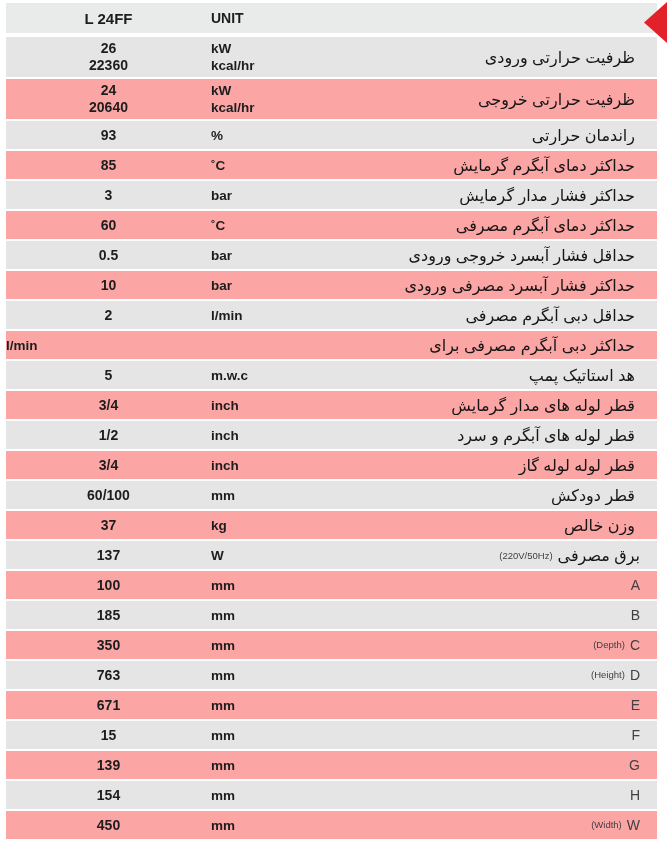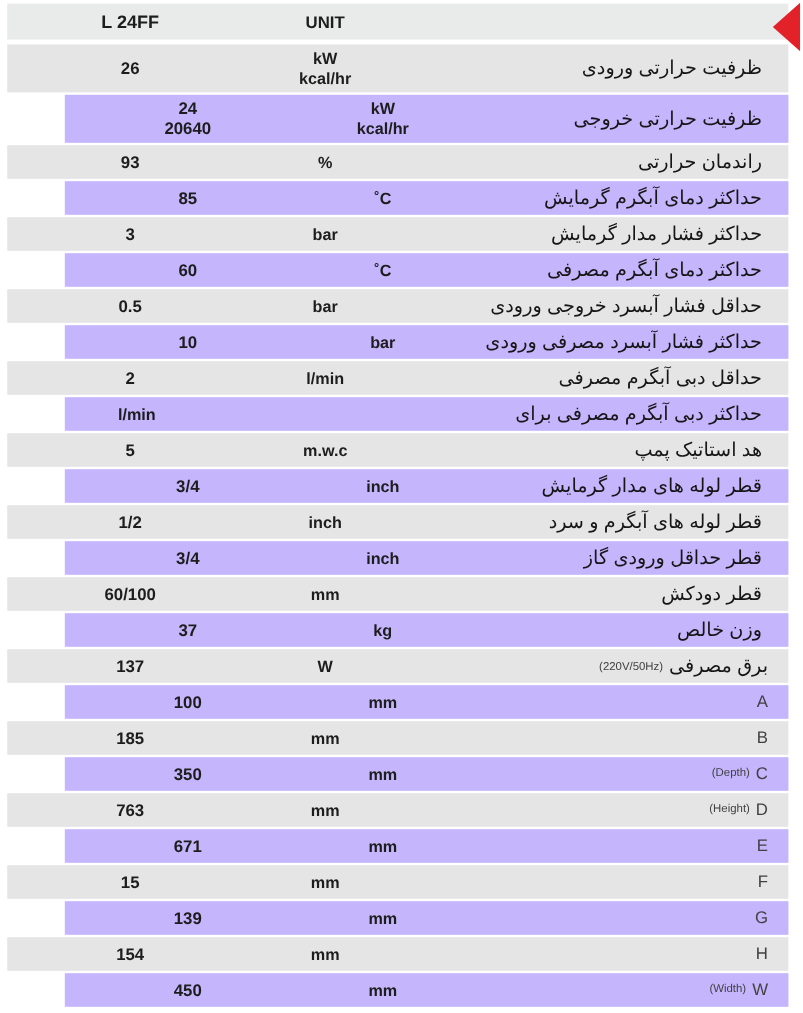--- a/index.html
+++ b/index.html
@@ -17,39 +17,39 @@
     margin-left: 6px;
     width: 651px;
   }
   .row {
     display: flex;
     align-items: center;
     height: 28px;
     margin-bottom: 2px;
     background: #e5e5e5;
   }
-  .row.shaded { background: #c4b5fd; margin-left: 48px; }
+  .row.shaded { background: #fca5a5; }
   .row.double { height: 40px; }
   .row.header-row {
     height: 30px;
     background: #e9eaea;
     margin-bottom: 4px;
   }
   .cell { overflow: hidden; }
   .cell.val {
     flex: 0 0 205px;
     text-align: center;
     font-weight: bold;
     font-size: 14px;
     color: #1d1d1d;
     line-height: 17px;
   }
   .cell.unit {
     flex: 0 0 120px;
-    text-align: center;
+    text-align: left;
     font-weight: bold;
     font-size: 13.5px;
     color: #1d1d1d;
     line-height: 17px;
   }
   .cell.label {
     flex: 1 1 auto;
     text-align: right;
     padding-right: 17px;
     font-size: 16px;
@@ -94,20 +94,21 @@
 
     <div class="row header-row">
       <div class="cell val">L 24FF</div>
       <div class="cell unit">UNIT</div>
     </div>
 
     <div id="spec-rows">
   <div class="row double">
     <div class="cell val">
             <div>26</div>
+            <div>22360</div>
           </div>
     <div class="cell unit">
             <div>kW</div>
             <div>kcal/hr</div>
           </div>
     <div class="cell label">
       <span class="annot"></span><span class="lbl">ظرفیت حرارتی ورودی</span>
     </div>
   </div>
 
@@ -209,21 +210,21 @@
     <div class="cell unit">inch</div>
     <div class="cell label">
       <span class="annot"></span><span class="lbl">قطر لوله های آبگرم و سرد</span>
     </div>
   </div>
 
   <div class="row shaded">
     <div class="cell val">3/4</div>
     <div class="cell unit">inch</div>
     <div class="cell label">
-      <span class="annot"></span><span class="lbl">قطر حداقل ورودی گاز</span>
+      <span class="annot"></span><span class="lbl">قطر لوله لوله گاز</span>
     </div>
   </div>
 
   <div class="row">
     <div class="cell val">60/100</div>
     <div class="cell unit">mm</div>
     <div class="cell label">
       <span class="annot"></span><span class="lbl">قطر دودکش</span>
     </div>
   </div>

